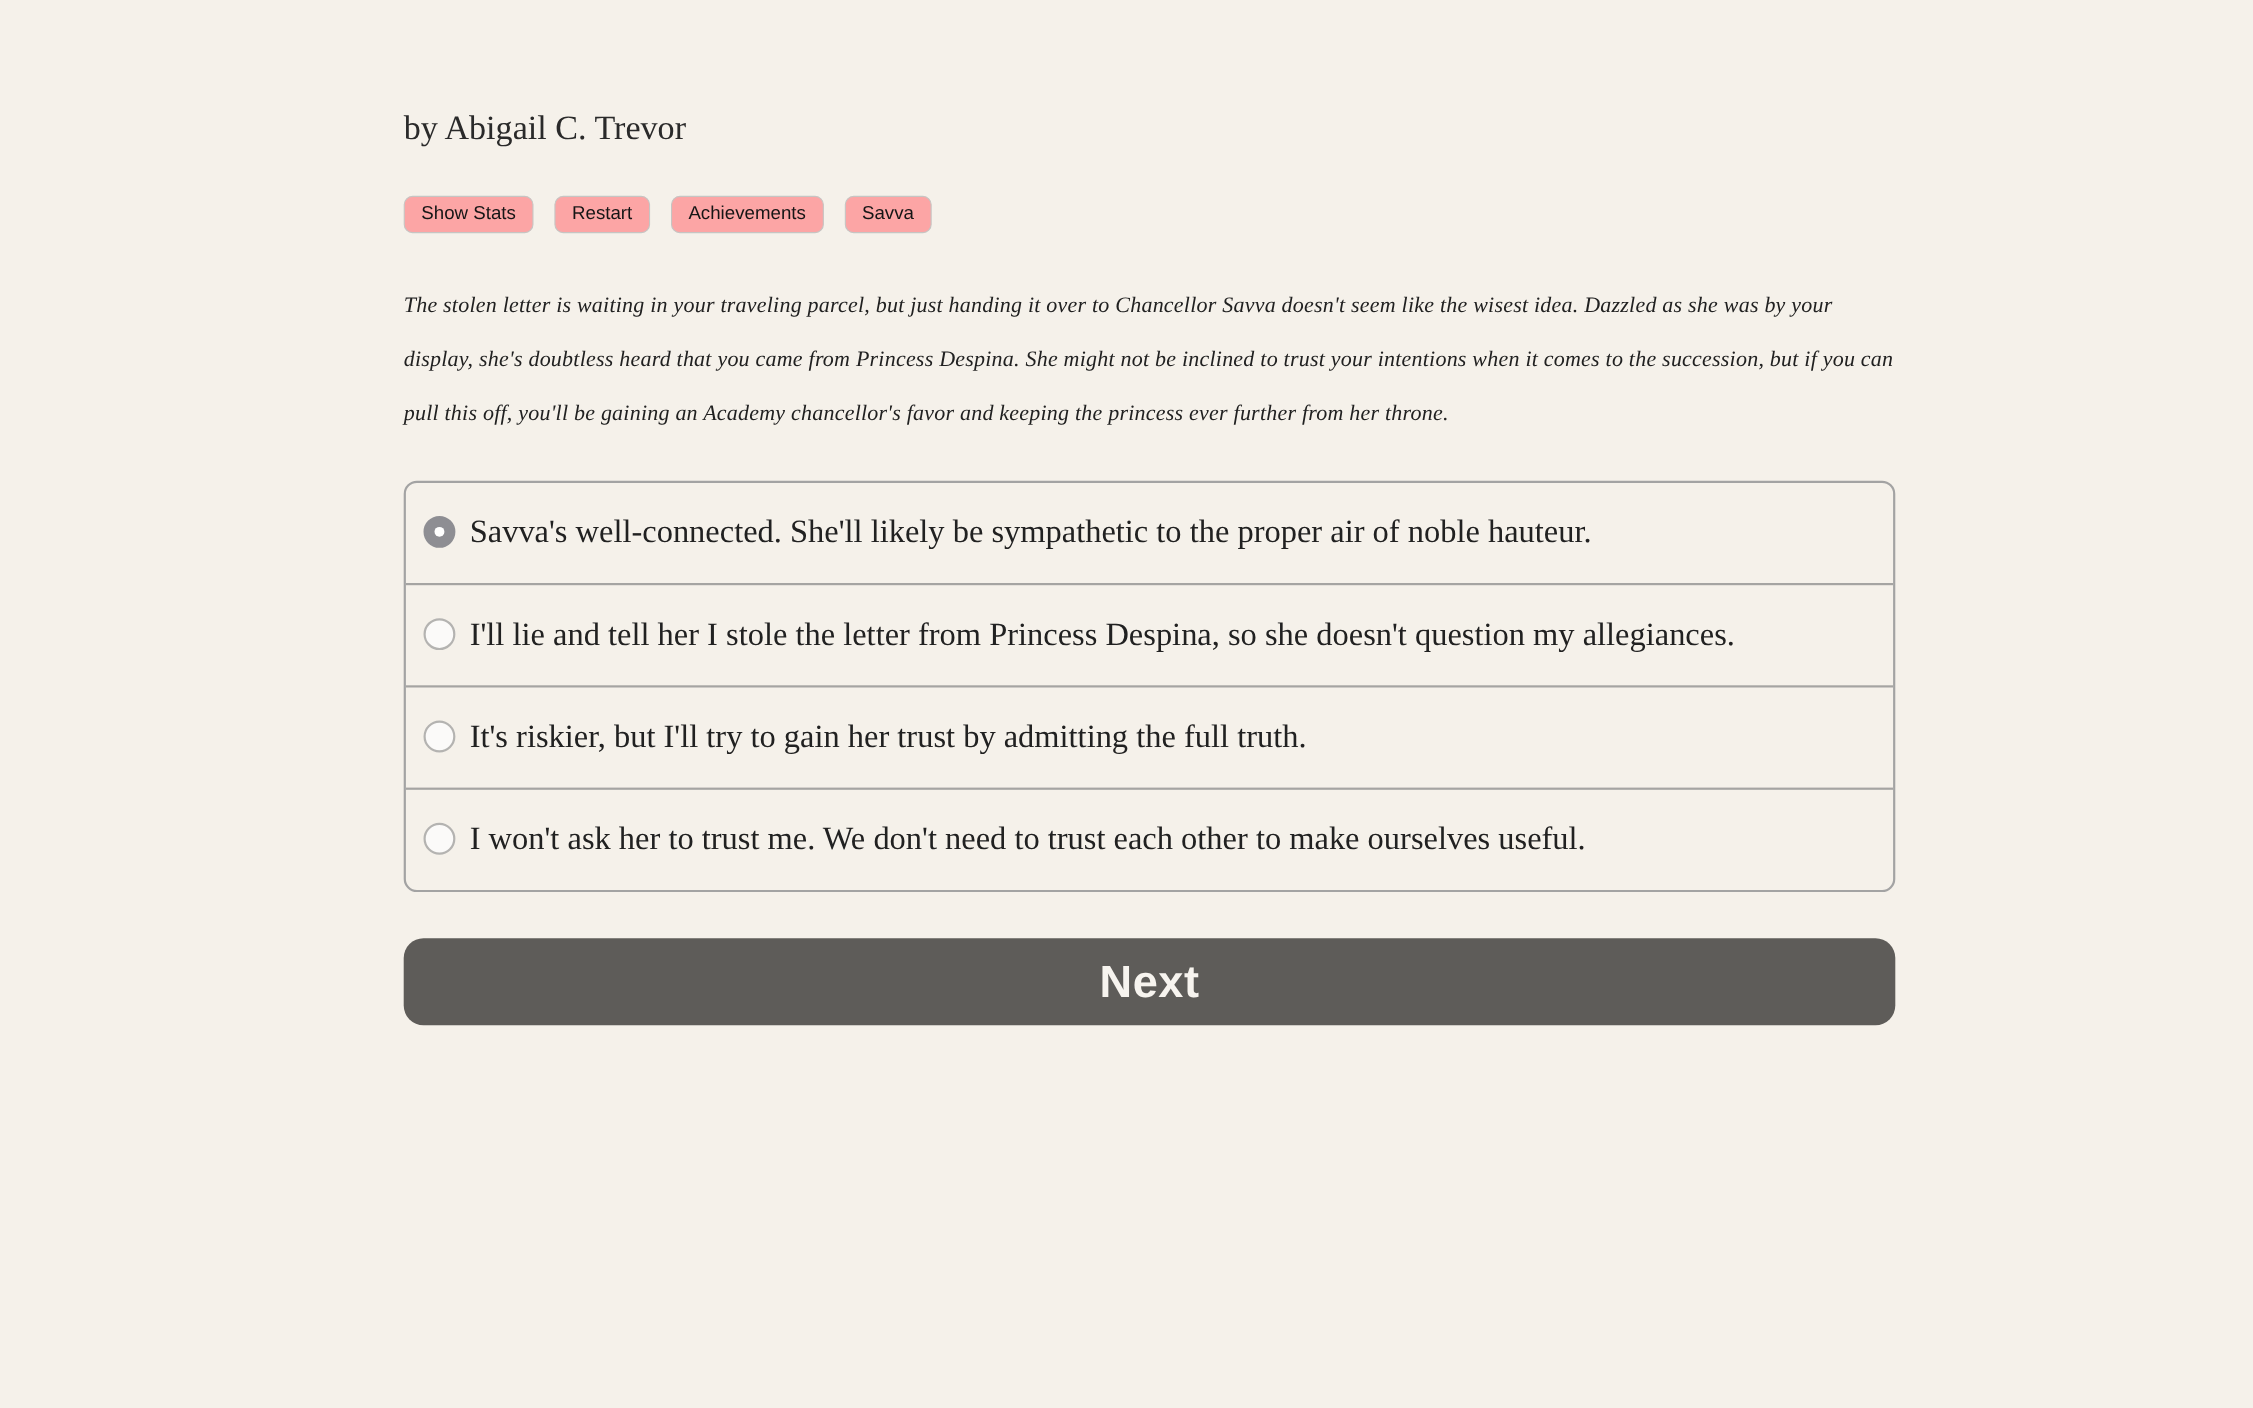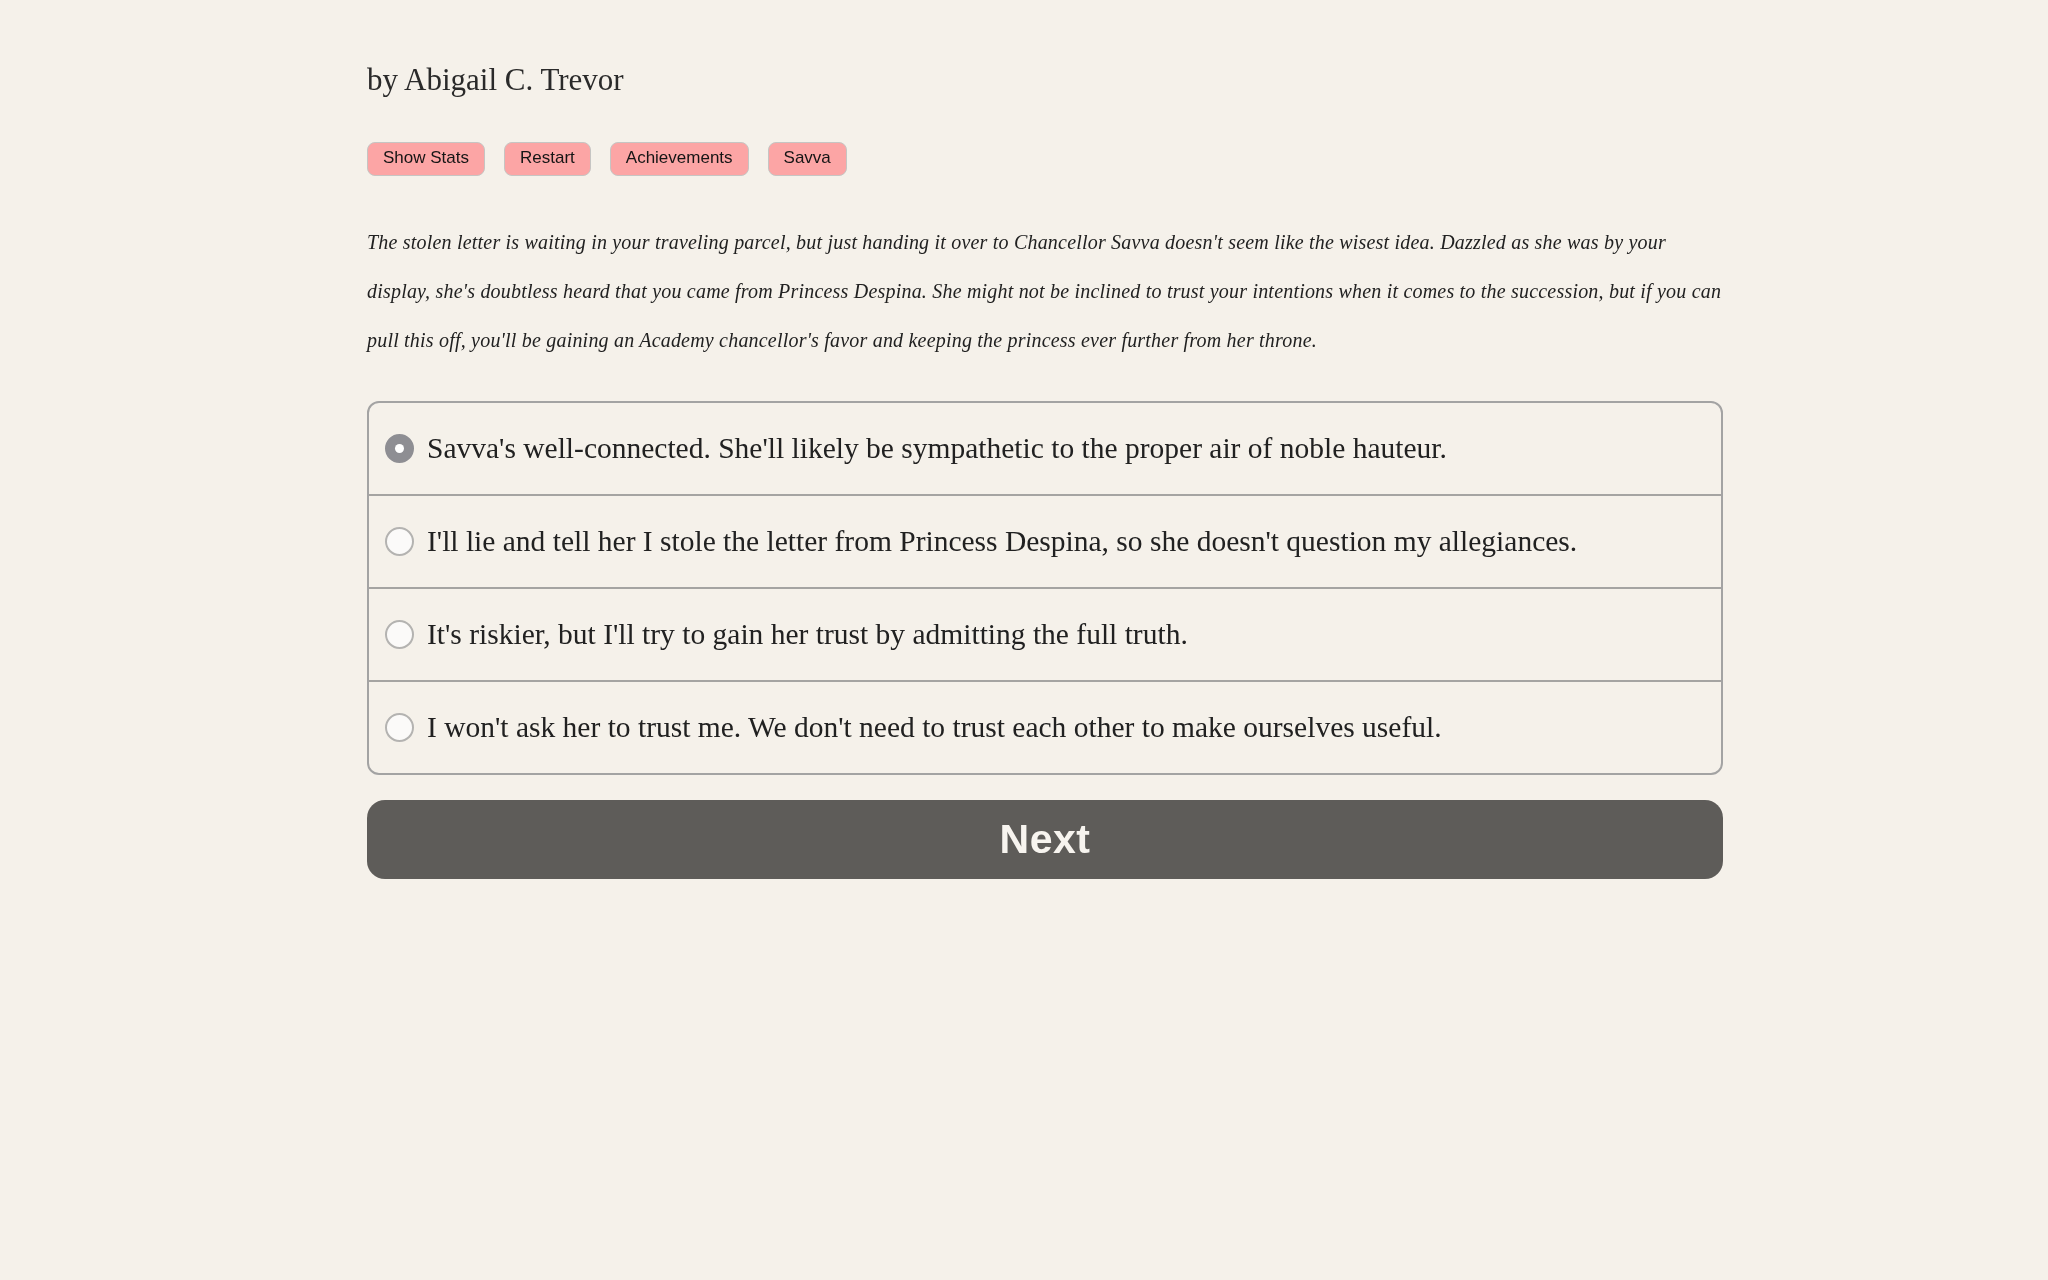--- a/index.html
+++ b/index.html
@@ -18,21 +18,21 @@
     margin-left: 367px;
     padding-top: 42px;
   }
   .game-title {
     font-size: 45px;
     font-weight: 400;
     color: #2a2a2a;
     letter-spacing: 0.5px;
   }
   .game-byline {
-    margin-top: 20px;
+    margin-top: 56px;
     font-size: 31px;
     font-weight: 400;
     color: #2a2a2a;
   }
   .toolbar {
     margin-top: 44px;
     display: flex;
     gap: 19px;
   }
   .toolbar button {
@@ -93,21 +93,21 @@
     width: 9px;
     height: 9px;
     margin-left: -4.5px;
     margin-top: -4.5px;
     border-radius: 50%;
     background: #ffffff;
   }
   .next-button {
     display: block;
     width: 100%;
-    margin-top: 25px;
+    margin-top: 42px;
     height: 79px;
     background: #5e5c59;
     border: none;
     border-radius: 18px;
     color: #f7f4ef;
     font-family: "Liberation Sans", sans-serif;
     font-size: 41px;
     font-weight: 700;
     cursor: pointer;
     letter-spacing: 0.5px;

